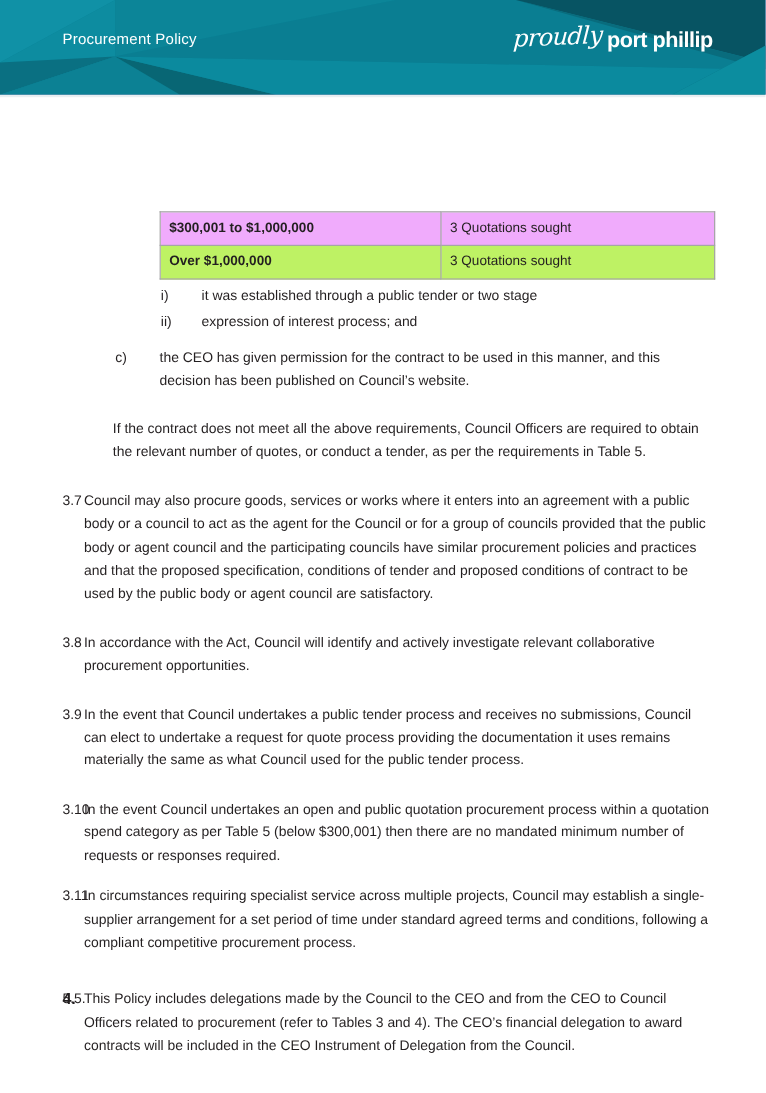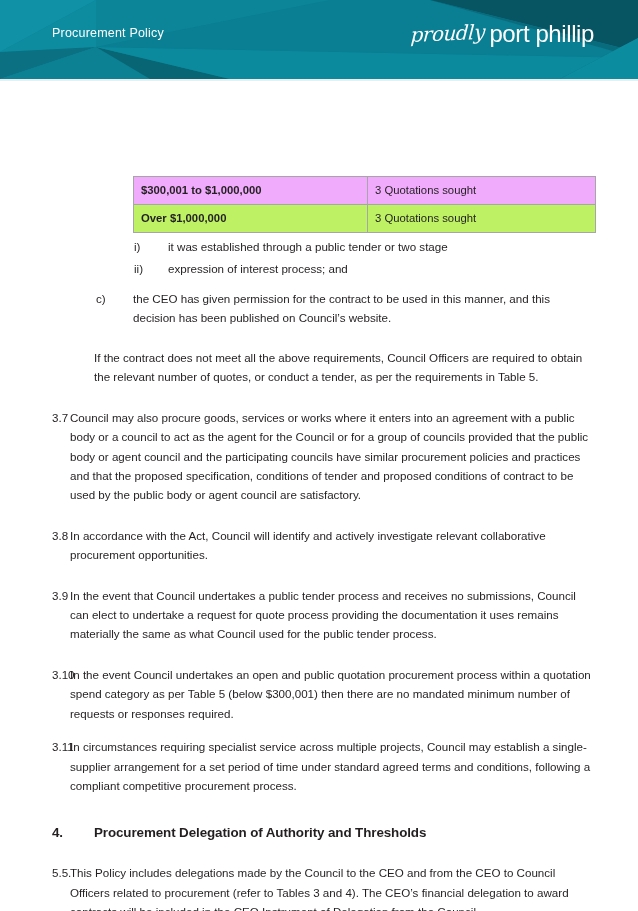--- a/index.html
+++ b/index.html
@@ -55,22 +55,22 @@
     font-family: "DejaVu Serif", serif;
     font-style: italic;
     font-size: 20px;
     font-weight: 400;
     letter-spacing: -0.5px;
     transform: rotate(-2.5deg) skewX(-6deg);
     transform-origin: left bottom;
     margin-right: 5px;
   }
   .brand-name {
-    font-size: 24px;
-    font-weight: normal;
+    font-size: 18px;
+    font-weight: bold;
     letter-spacing: -0.4px;
   }
   .banner-rule {
     position: absolute;
     left: 0;
     top: 79px;
     width: 638px;
     height: 2px;
     background: #e9eef1;
   }
@@ -259,21 +259,20 @@
       <span>In the event Council undertakes an open and public quotation procurement process within a quotation spend category as per Table 5 (below $300,001) then there are no mandated minimum number of requests or responses required.</span>
     </p>
 
     <p class="clause tight">
       <span class="num">3.11</span>
       <span>In circumstances requiring specialist service across multiple projects, Council may establish a single-supplier arrangement for a set period of time under standard agreed terms and conditions, following a compliant competitive procurement process.</span>
     </p>
 
     <h2 class="section-head">
       <span class="num">4.</span>
-      <span>Procurement Delegation of Authority and Thresholds</span>
     </h2>
 
     <p class="clause">
       <span class="num">5.5.</span>
       <span>This Policy includes delegations made by the Council to the CEO and from the CEO to Council Officers related to procurement (refer to Tables 3 and 4). The CEO’s financial delegation to award contracts will be included in the CEO Instrument of Delegation from the Council.</span>
     </p>
 
   </div>
 
 </div>

